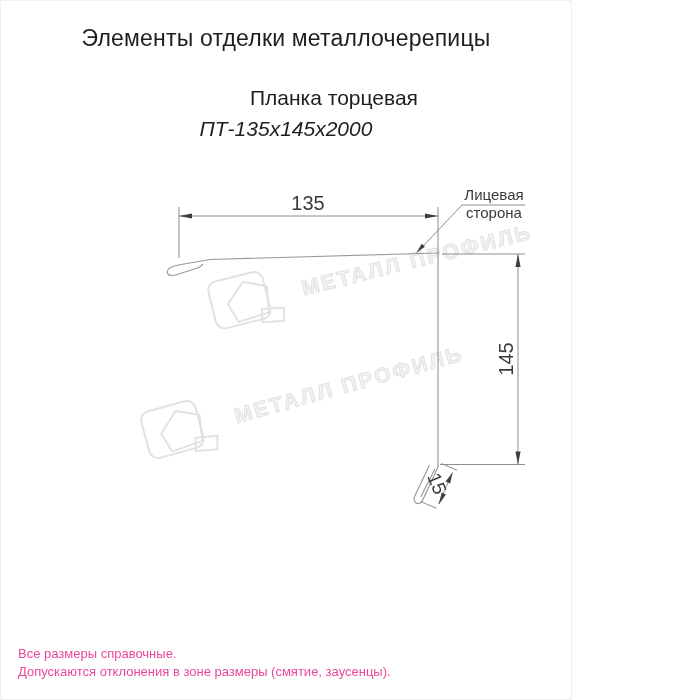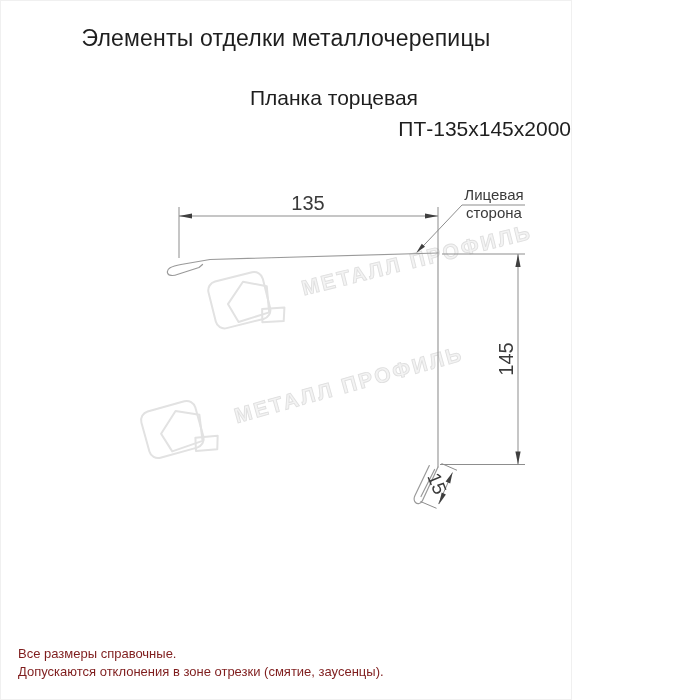--- a/index.html
+++ b/index.html
@@ -10,25 +10,25 @@
   }
   .title{
     position:absolute;top:24px;left:0;width:100%;text-align:center;
     font-size:23px;color:#1e1e1e;letter-spacing:0.2px;
   }
   .product-name{
     position:absolute;top:85px;left:0;width:100%;text-align:center;
     font-size:21px;color:#1e1e1e;padding-left:48px;
   }
   .product-code{
-    position:absolute;top:116px;left:0;width:100%;text-align:right;
-    font-size:21px;color:#1e1e1e;
+    position:absolute;top:116px;left:0;width:100%;text-align:center;
+    font-size:21px;color:#1e1e1e;font-style:italic;
   }
   svg.drawing{position:absolute;left:0;top:0;}
-  .footer{position:absolute;left:17px;top:644px;font-size:13px;color:#7f1d1d;}
+  .footer{position:absolute;left:17px;top:644px;font-size:13px;color:#ec4899;}
   .footer div{line-height:18px;}
   
   .profile{stroke:#9a9a9a;stroke-width:1.2;fill:none;stroke-linejoin:round;stroke-linecap:round;}
   .dimline{stroke:#8d8d8d;stroke-width:1;fill:none;}
   .arrow{fill:#3f3f3f;stroke:none;}
   .dimtext{fill:#3a3a3a;font-family:"Liberation Sans",sans-serif;font-size:20px;}
   .labeltext{fill:#3a3a3a;font-family:"Liberation Sans",sans-serif;font-size:15px;}
   .wm-text{
     font-family:"Liberation Sans",sans-serif;font-weight:bold;font-size:21px;
     letter-spacing:2.5px;fill:#f3f3f3;stroke:#dfdfdf;stroke-width:0.9;
@@ -110,16 +110,16 @@
     <g>
       <path class="dimline" d="M 416 251.5 L 461 204 L 524 204"></path>
       <polygon class="arrow" points="415.5,251.5 424,245.8 420.8,242.8"></polygon>
       <text class="labeltext" x="493" y="199" text-anchor="middle">Лицевая</text>
       <text class="labeltext" x="493" y="217" text-anchor="middle">сторона</text>
     </g>
   </svg>
 
   <div class="footer">
     <div>Все размеры справочные.</div>
-    <div>Допускаются отклонения в зоне отрезки (смятие, заусенцы).</div>
+    <div>Допускаются отклонения в зоне размеры (смятие, заусенцы).</div>
   </div>
 
 </div>
 
 </body></html>

